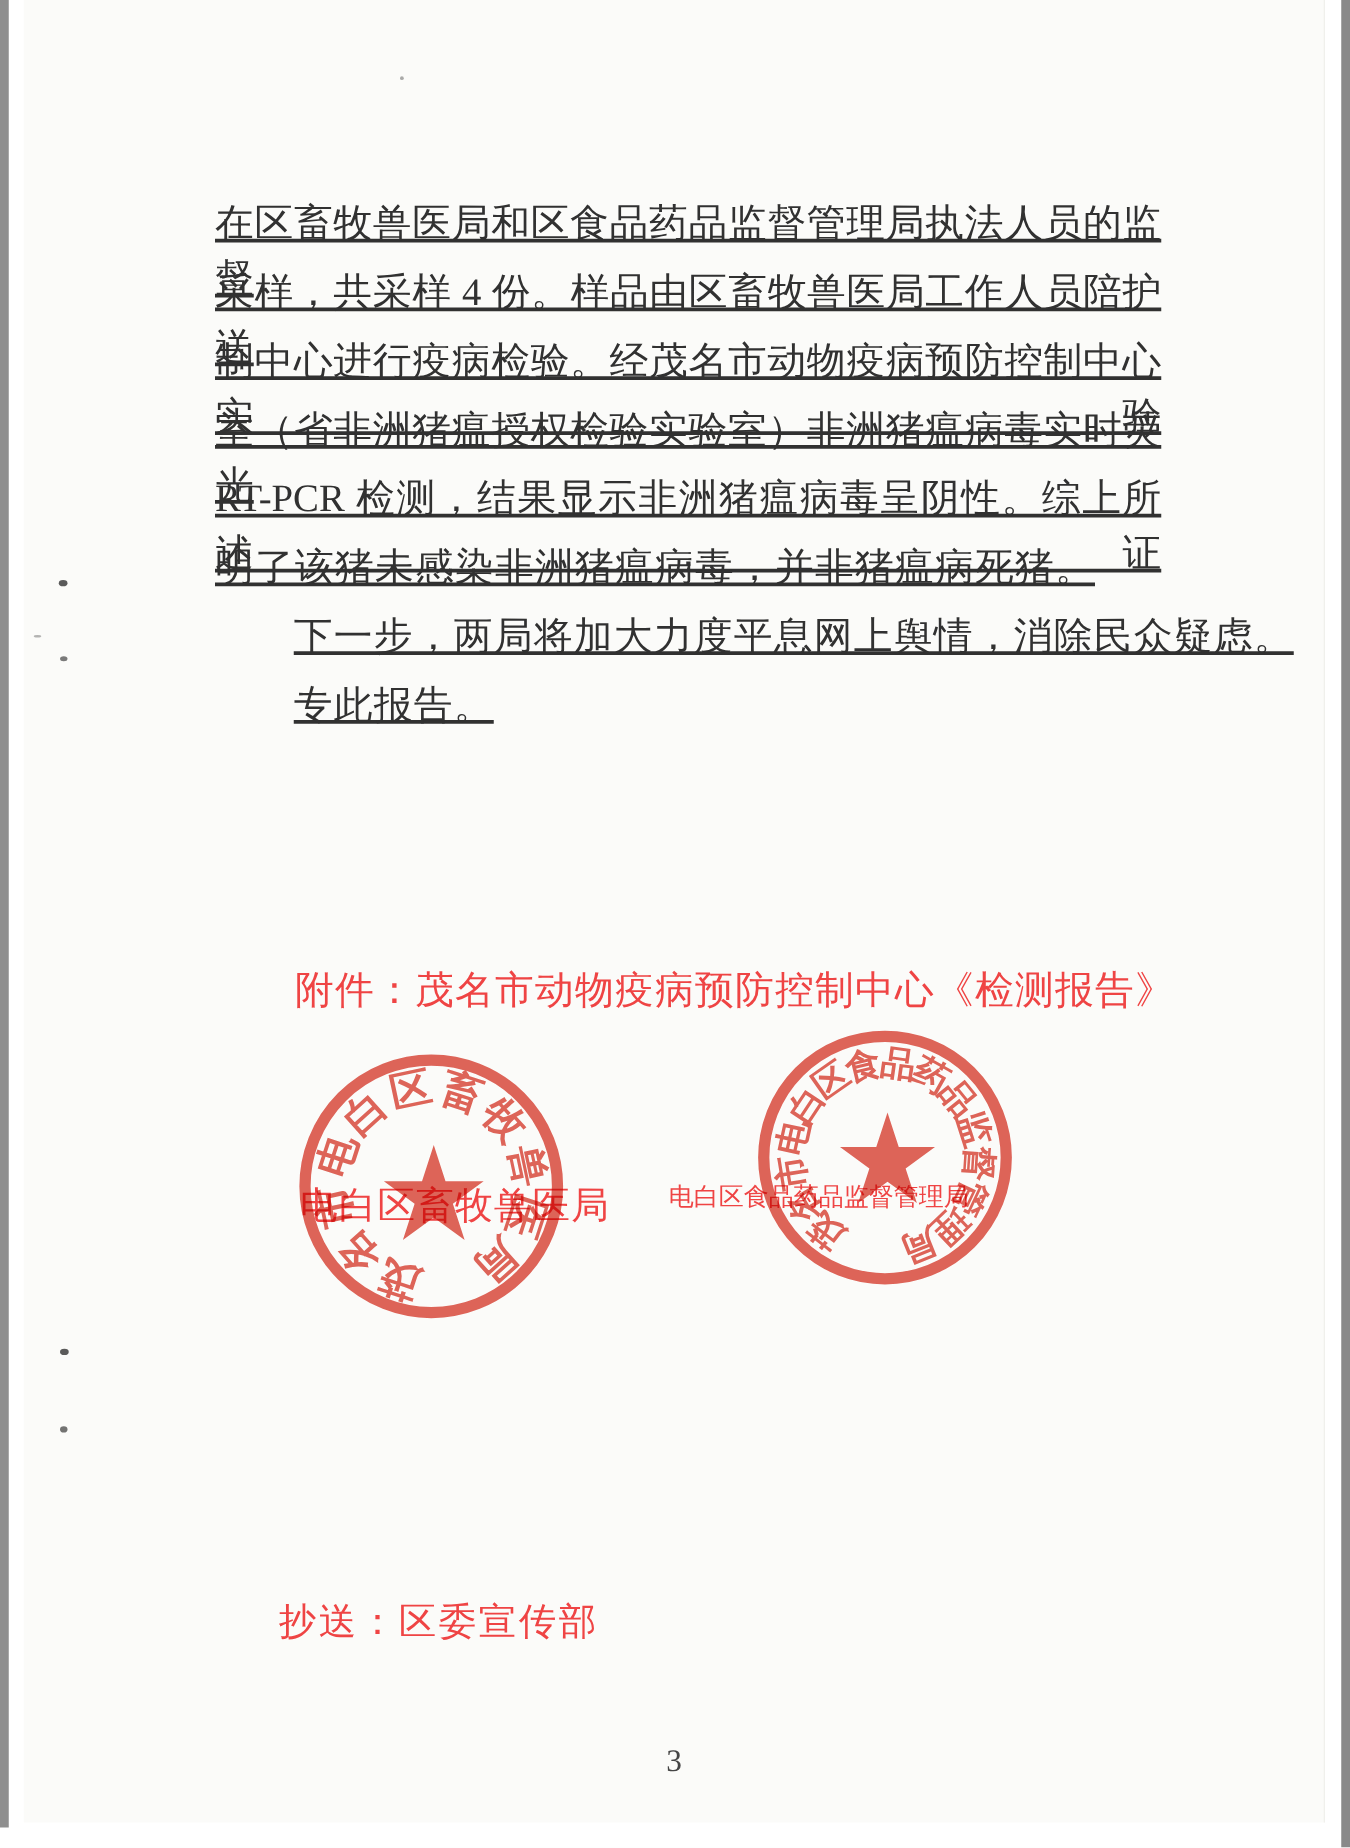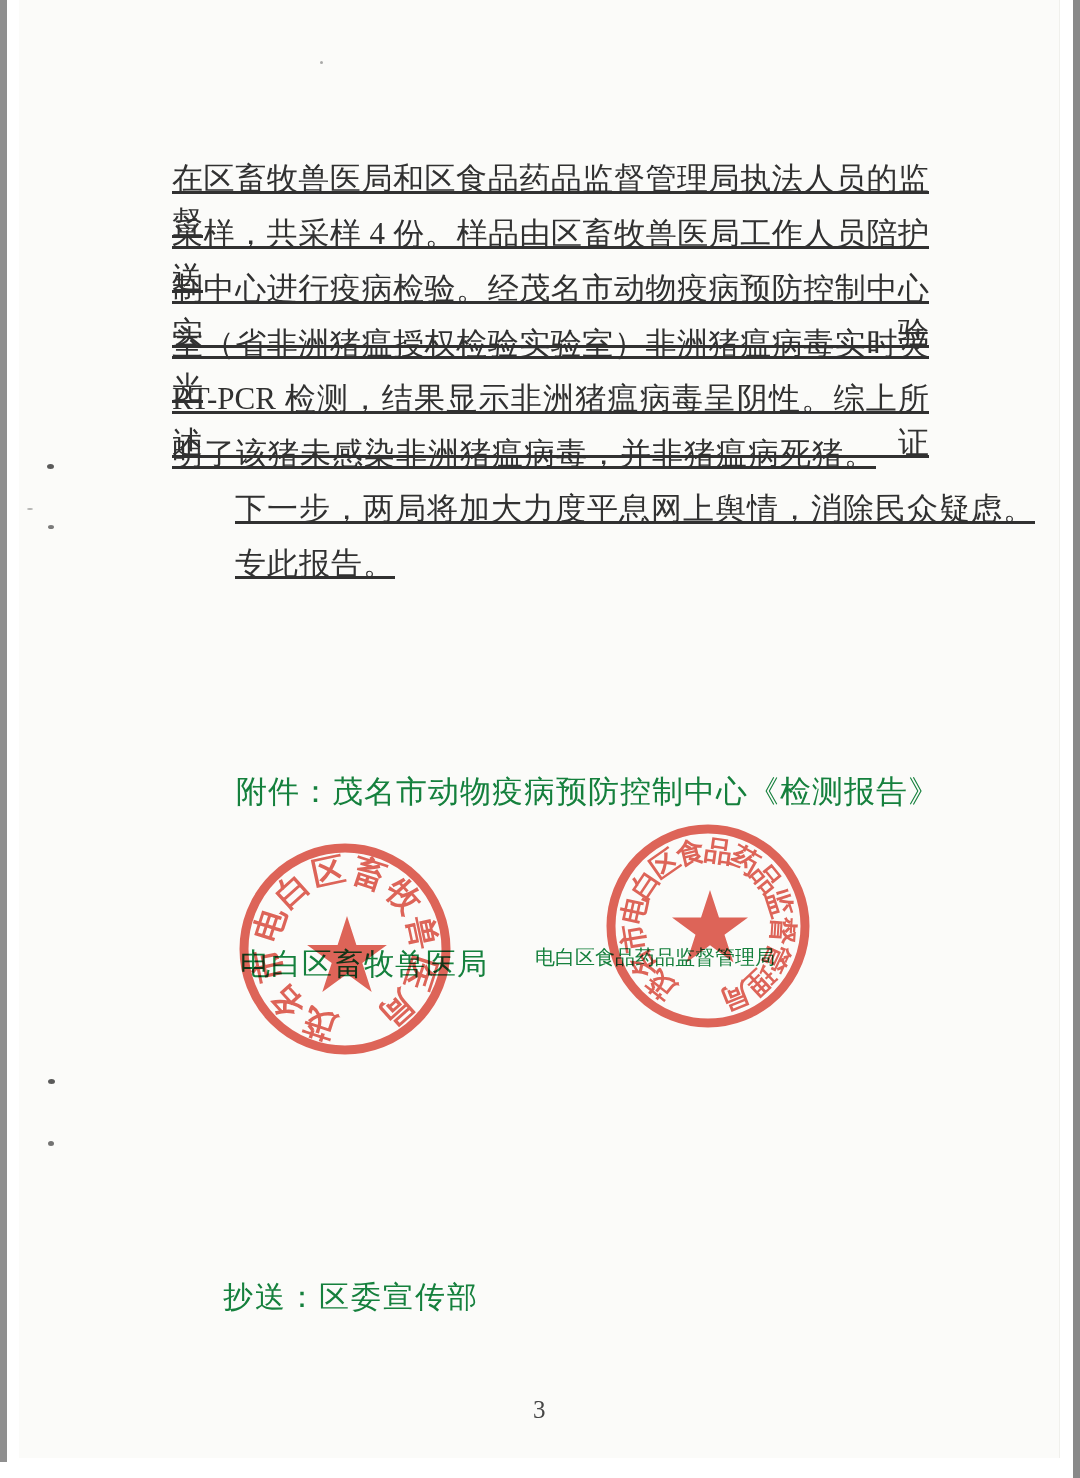--- a/index.html
+++ b/index.html
@@ -34,21 +34,21 @@
   }
   .bline.j {
     white-space:normal;
     text-align:justify;
     text-align-last:justify;
     text-justify:inter-character;
     letter-spacing:0;
   }
   .bline.indent { padding-left:63px; }
 
-  .abs { position:absolute; color:#15803d; white-space:nowrap; }
+  .abs { position:absolute; color:#ef4444; white-space:nowrap; }
   .attachment { left:217px; top:771px; font-size:31px; letter-spacing:1px; }
   .sig-left   { left:221px; top:944px; font-size:30px; letter-spacing:1px; }
   .sig-right  { left:516px; top:944px; font-size:20px; letter-spacing:0; }
   .date-line  { left:430px; top:1001px; font-size:30px; letter-spacing:1px; }
   .cc-line    { left:157px; top:1277px; font-size:30px; letter-spacing:2px;margin-left:47px; }
   .page-number{ left:514px; top:1396px; font-size:25px; color:#454545; }
 
   .seal {
     position:absolute;
     mix-blend-mode:multiply;

